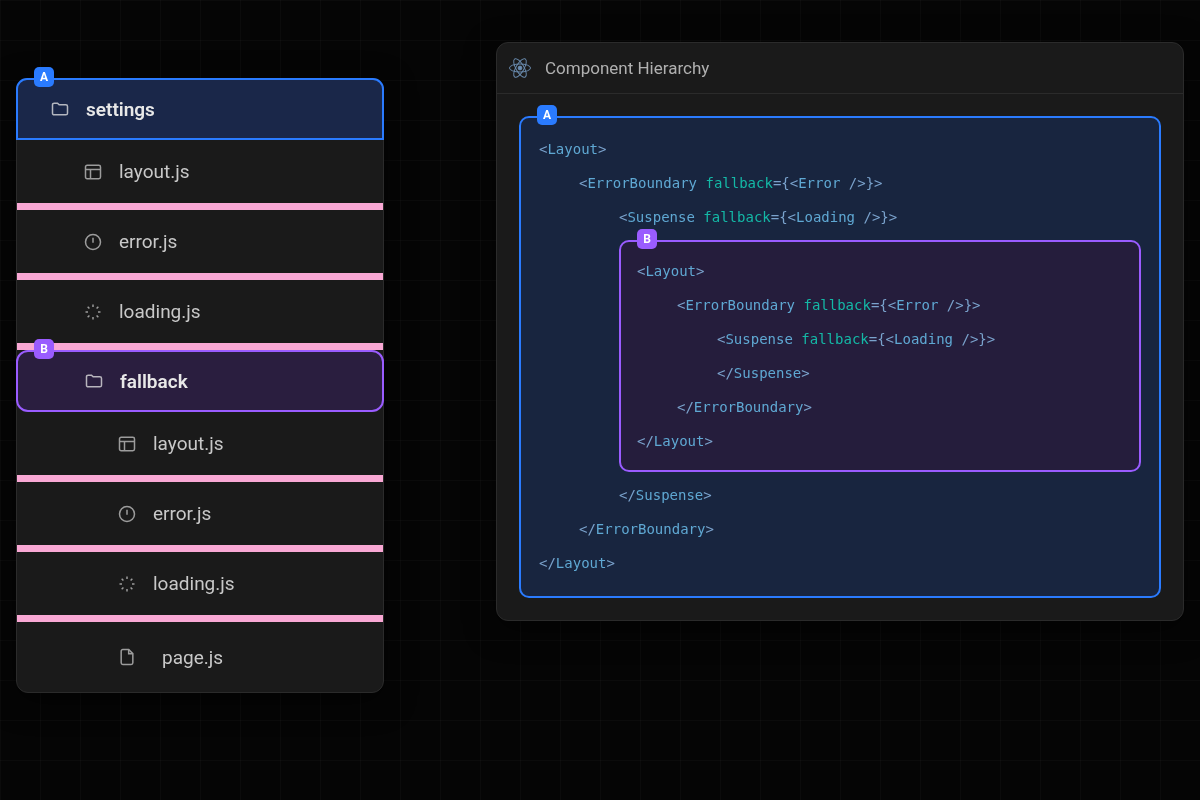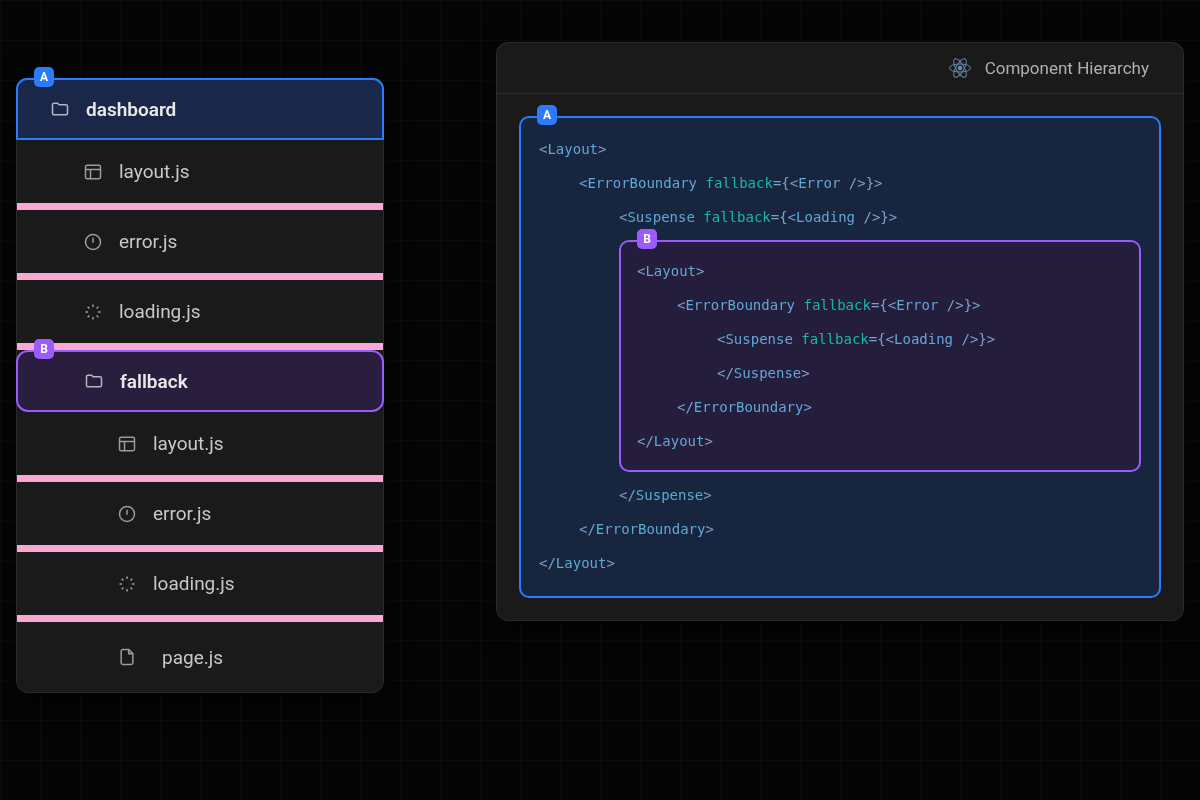--- a/index.html
+++ b/index.html
@@ -88,25 +88,24 @@
     width: 688px;
     background: #1a1a1a;
     border-radius: 12px;
     border: 1px solid #2b2b2b;
     box-shadow: 0 8px 30px rgba(0,0,0,0.5);
   }
   .hierarchy-header {
     display: flex;
     align-items: center;
     gap: 14px;
-    padding: 14px 34px;
+    padding: 14px 12px;
     border-bottom: 1px solid #2b2b2b;
     color: #b0b0b0;
     font-size: 17px;
-    justify-content: flex-end;
   }
   .react-logo {
     width: 22px;
     height: 22px;
     opacity: 0.85;
   }
   .hierarchy-body {
     position: relative;
     padding: 22px;
   }
@@ -144,21 +143,21 @@
 </head>
 <body>
 
 <div class="file-tree">
 
   <div class="tree-row folder-a indent-0">
     <span class="badge badge-a">A</span>
     <svg class="icon" viewBox="0 0 24 24" fill="none" stroke="currentColor" stroke-width="1.8">
         <path d="M3 7a2 2 0 0 1 2-2h4l2 2h8a2 2 0 0 1 2 2v8a2 2 0 0 1-2 2H5a2 2 0 0 1-2-2V7z"></path>
       </svg>
-    <span>dashboard</span>
+    <span>settings</span>
   </div>
 
   <div class="tree-row indent-1">
     <svg class="icon" viewBox="0 0 24 24" fill="none" stroke="currentColor" stroke-width="1.8">
         <rect x="3" y="4" width="18" height="16" rx="2"></rect>
         <path d="M3 9h18M9 9v11"></path>
       </svg>
     <span>layout.js</span>
   </div>
   <div class="tree-row indent-1">

